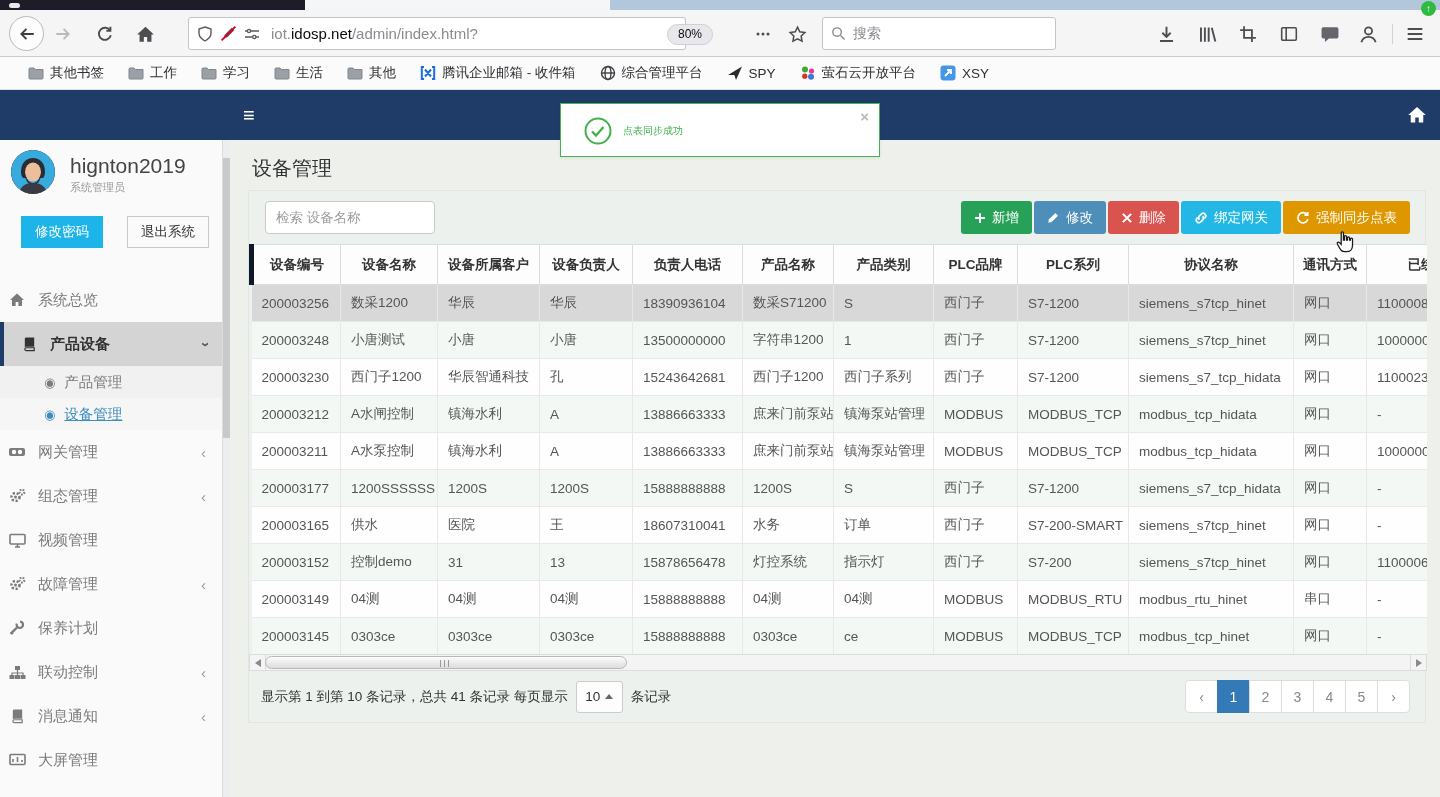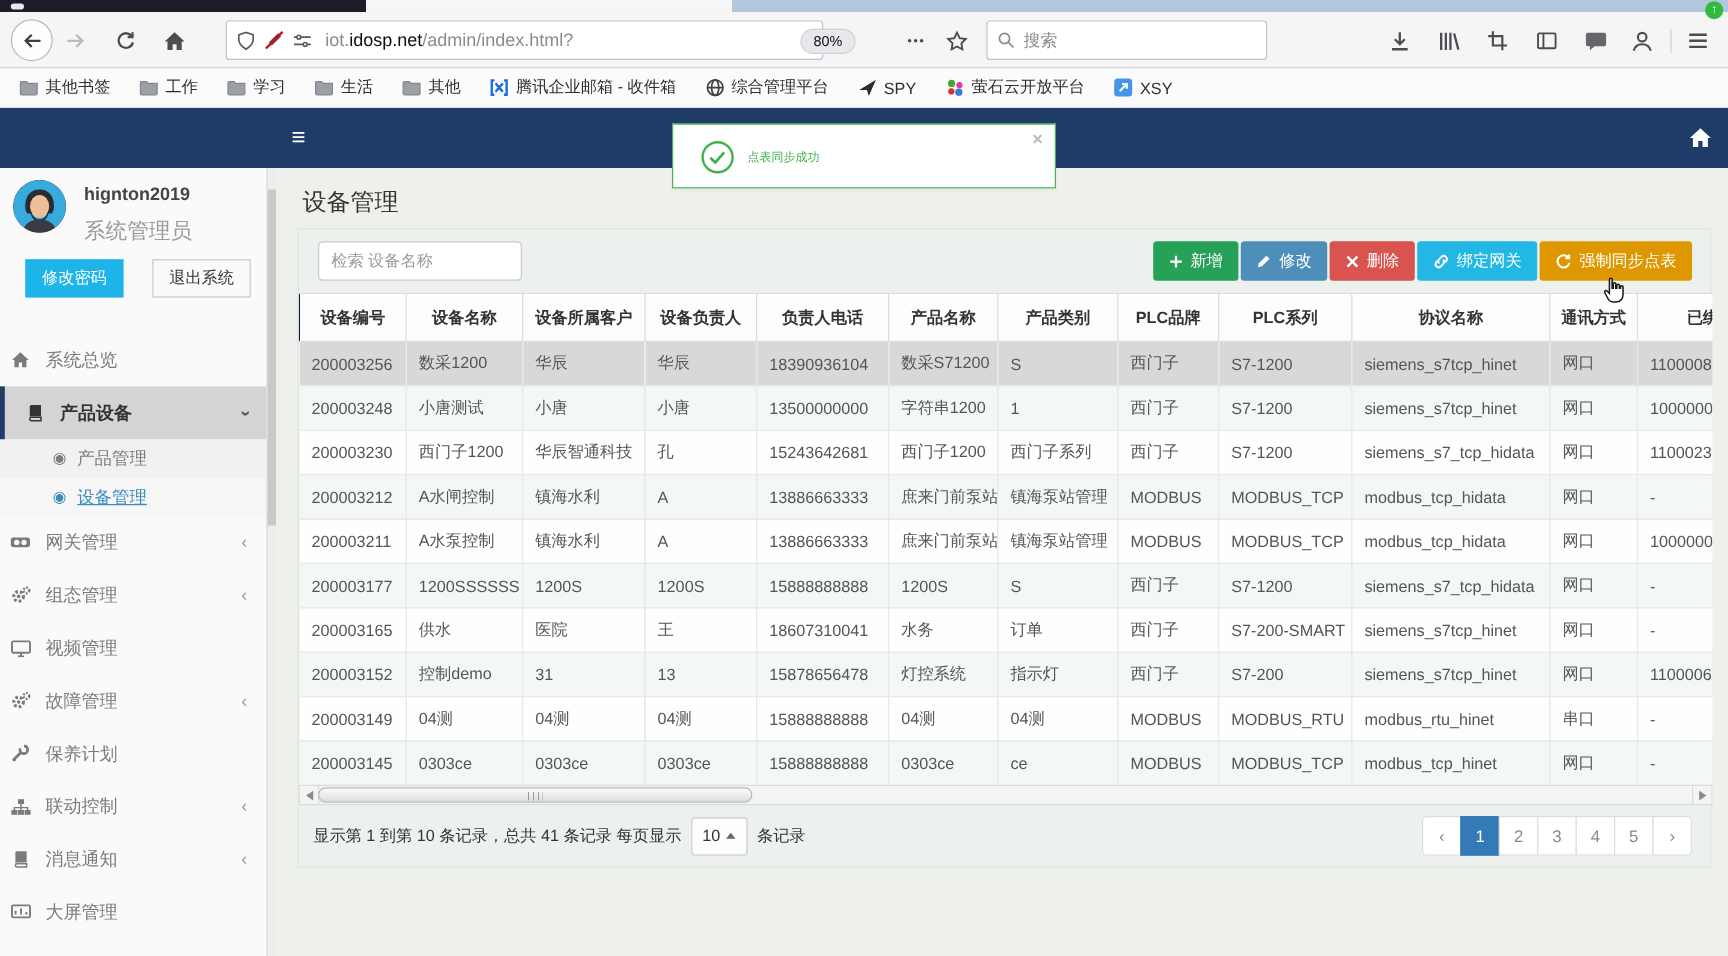--- a/index.html
+++ b/index.html
@@ -26,33 +26,33 @@
   #more-btn { left:752px; } #star-btn { left:786px; }
   .searchbar { position:absolute; left:822px; top:7px; width:234px; height:33px; background:#fff; border:1px solid #c3c3cb; border-radius:3px; display:flex; align-items:center; padding-left:8px; color:#8a8a91; font-size:14px; }
   .searchbar svg { margin-right:7px; }
   #tb-download { left:1155px; } #tb-library { left:1196px; } #tb-crop { left:1237px; }
   #tb-panel { left:1278px; } #tb-chat { left:1319px; } #tb-person { left:1357px; }
   .tb-sep { position:absolute; left:1392px; top:14px; width:1px; height:20px; background:#d0d0d6; }
   #tb-burger { left:1404px; }
   .update-badge { position:absolute; left:1421px; top:1px; width:15px; height:15px; border-radius:50%; background:#30ba40; color:#fff; font-size:10px; line-height:15px; text-align:center; font-weight:bold; }
 
   
-  #bmbar { position:absolute; left:0; top:57px; width:1440px; height:33px; background:#fbfbfc; border-bottom:1px solid #e1e1e4; display:flex; align-items:center; padding-left:16px; gap:24px; }
+  #bmbar { position:absolute; left:0; top:57px; width:1440px; height:33px; background:#fbfbfc; border-bottom:1px solid #e1e1e4; display:flex; align-items:center; padding-left:28px; gap:24px; }
   .bm { display:flex; align-items:center; gap:6px; font-size:13.5px; color:#2f2f33; white-space:nowrap; }
 
   
   #appheader { position:absolute; left:0; top:90px; width:1440px; height:50px; background:#1f3c68; }
   #toggle { position:absolute; left:243px; top:13px; color:#fff; font-size:20px; font-weight:bold; line-height:24px; }
   #hdr-home { position:absolute; right:13px; top:15px; }
 
   
   #sidebar { position:absolute; left:0; top:140px; width:230px; height:657px; background:#fafafa; }
   #avatar { position:absolute; left:11px; top:10px; width:44px; height:44px; border-radius:50%; overflow:hidden; background:#2c2c38; }
-  #uname { position:absolute; left:70px; top:14px; font-size:15px; font-weight:bold; color:#444; }
-  #urole { position:absolute; left:70px; top:40px; font-size:18px; color:#9a9a9a; }
+  #uname { position:absolute; left:70px; top:14px; font-size:21px; font-weight:normal; color:#444; }
+  #urole { position:absolute; left:70px; top:40px; font-size:11px; color:#9a9a9a; }
   .btn-pwd { position:absolute; left:21px; top:76px; width:82px; height:32px; background:#1db4e9; color:#fff; border:none; font-size:13.5px; font-family:inherit; }
   .btn-logout { position:absolute; left:127px; top:76px; width:82px; height:32px; background:#fafafa; color:#333; border:1px solid #c8c8c8; font-size:13.5px; font-family:inherit; }
   #menu { position:absolute; left:0; top:138px; width:222px; }
   .nav-item { position:relative; height:44px; display:flex; align-items:center; padding-left:6px; color:#7b7b7b; font-size:15px; cursor:default; }
   .nav-item .nico { width:22px; display:flex; justify-content:center; margin-right:10px; }
   .nav-item .chev { position:absolute; right:16px; font-size:15px; color:#9a9a9a; }
   .nav-item.active-parent { background:#d4d4d4; color:#333; font-weight:bold; border-left:4px solid #1f3c68; padding-left:14px; }
   .nav-item.active-parent .chev { color:#555; transform:rotate(-90deg); }
   .submenu { background:#f1f1f1; }
   .sub-item { position:relative; height:32px; display:flex; align-items:center; padding-left:44px; color:#7b7b7b; font-size:14.5px; }
@@ -70,21 +70,21 @@
   #dev-search::placeholder { color:#9b9b9b; }
   #btnrow { position:absolute; right:15px; top:10px; height:33px; display:flex; gap:2px; }
   .abtn { height:33px; padding:0 13px; border:none; border-radius:3px; color:#fff; font-size:13.5px; font-family:inherit; display:flex; align-items:center; gap:6px; white-space:nowrap; cursor:pointer; }
   .abtn.green { background:#28a158; } .abtn.blue { background:#4e8fba; } .abtn.red { background:#d9534f; }
   .abtn.cyan { background:#23b7e5; } .abtn.orange { background:#df9700; }
 
   
   #tablewrap { position:absolute; left:0; top:53px; width:1178px; height:410px; overflow:hidden; }
   table { width:1265px; table-layout:fixed; border-collapse:collapse; }
   th { height:40px; background:#fdfdfd; font-size:13.5px; color:#333; font-weight:bold; text-align:center; border:1px solid #dcdcdc; border-left:none; }
-  th:first-child { border-left:1px solid #0f172a;font-family:Liberation Serif, serif; }
+  th:first-child { border-left:5px solid #0f172a;font-family:Liberation Serif, serif; }
   td { height:37px; font-size:13.5px; color:#555; padding:0 10px; border-right:1px solid #e8e8e8; border-bottom:1px solid #e8e8e8; overflow:hidden; white-space:nowrap; }
   tr.plain td { background:#fdfefd;margin-left:13px; }
   tr.striped td { background:#f3f8f5; }
   tr.selected td { background:#d8d8d8; }
   th:nth-child(1){width:89px;} th:nth-child(2){width:97px;} th:nth-child(3){width:102px;}
   th:nth-child(4){width:93px;} th:nth-child(5){width:110px;} th:nth-child(6){width:91px;}
   th:nth-child(7){width:100px;} th:nth-child(8){width:84px;margin-top:28px;} th:nth-child(9){width:111px;}
   th:nth-child(10){width:165px;} th:nth-child(11){width:73px;} th:nth-child(12){width:150px;}
 
   

